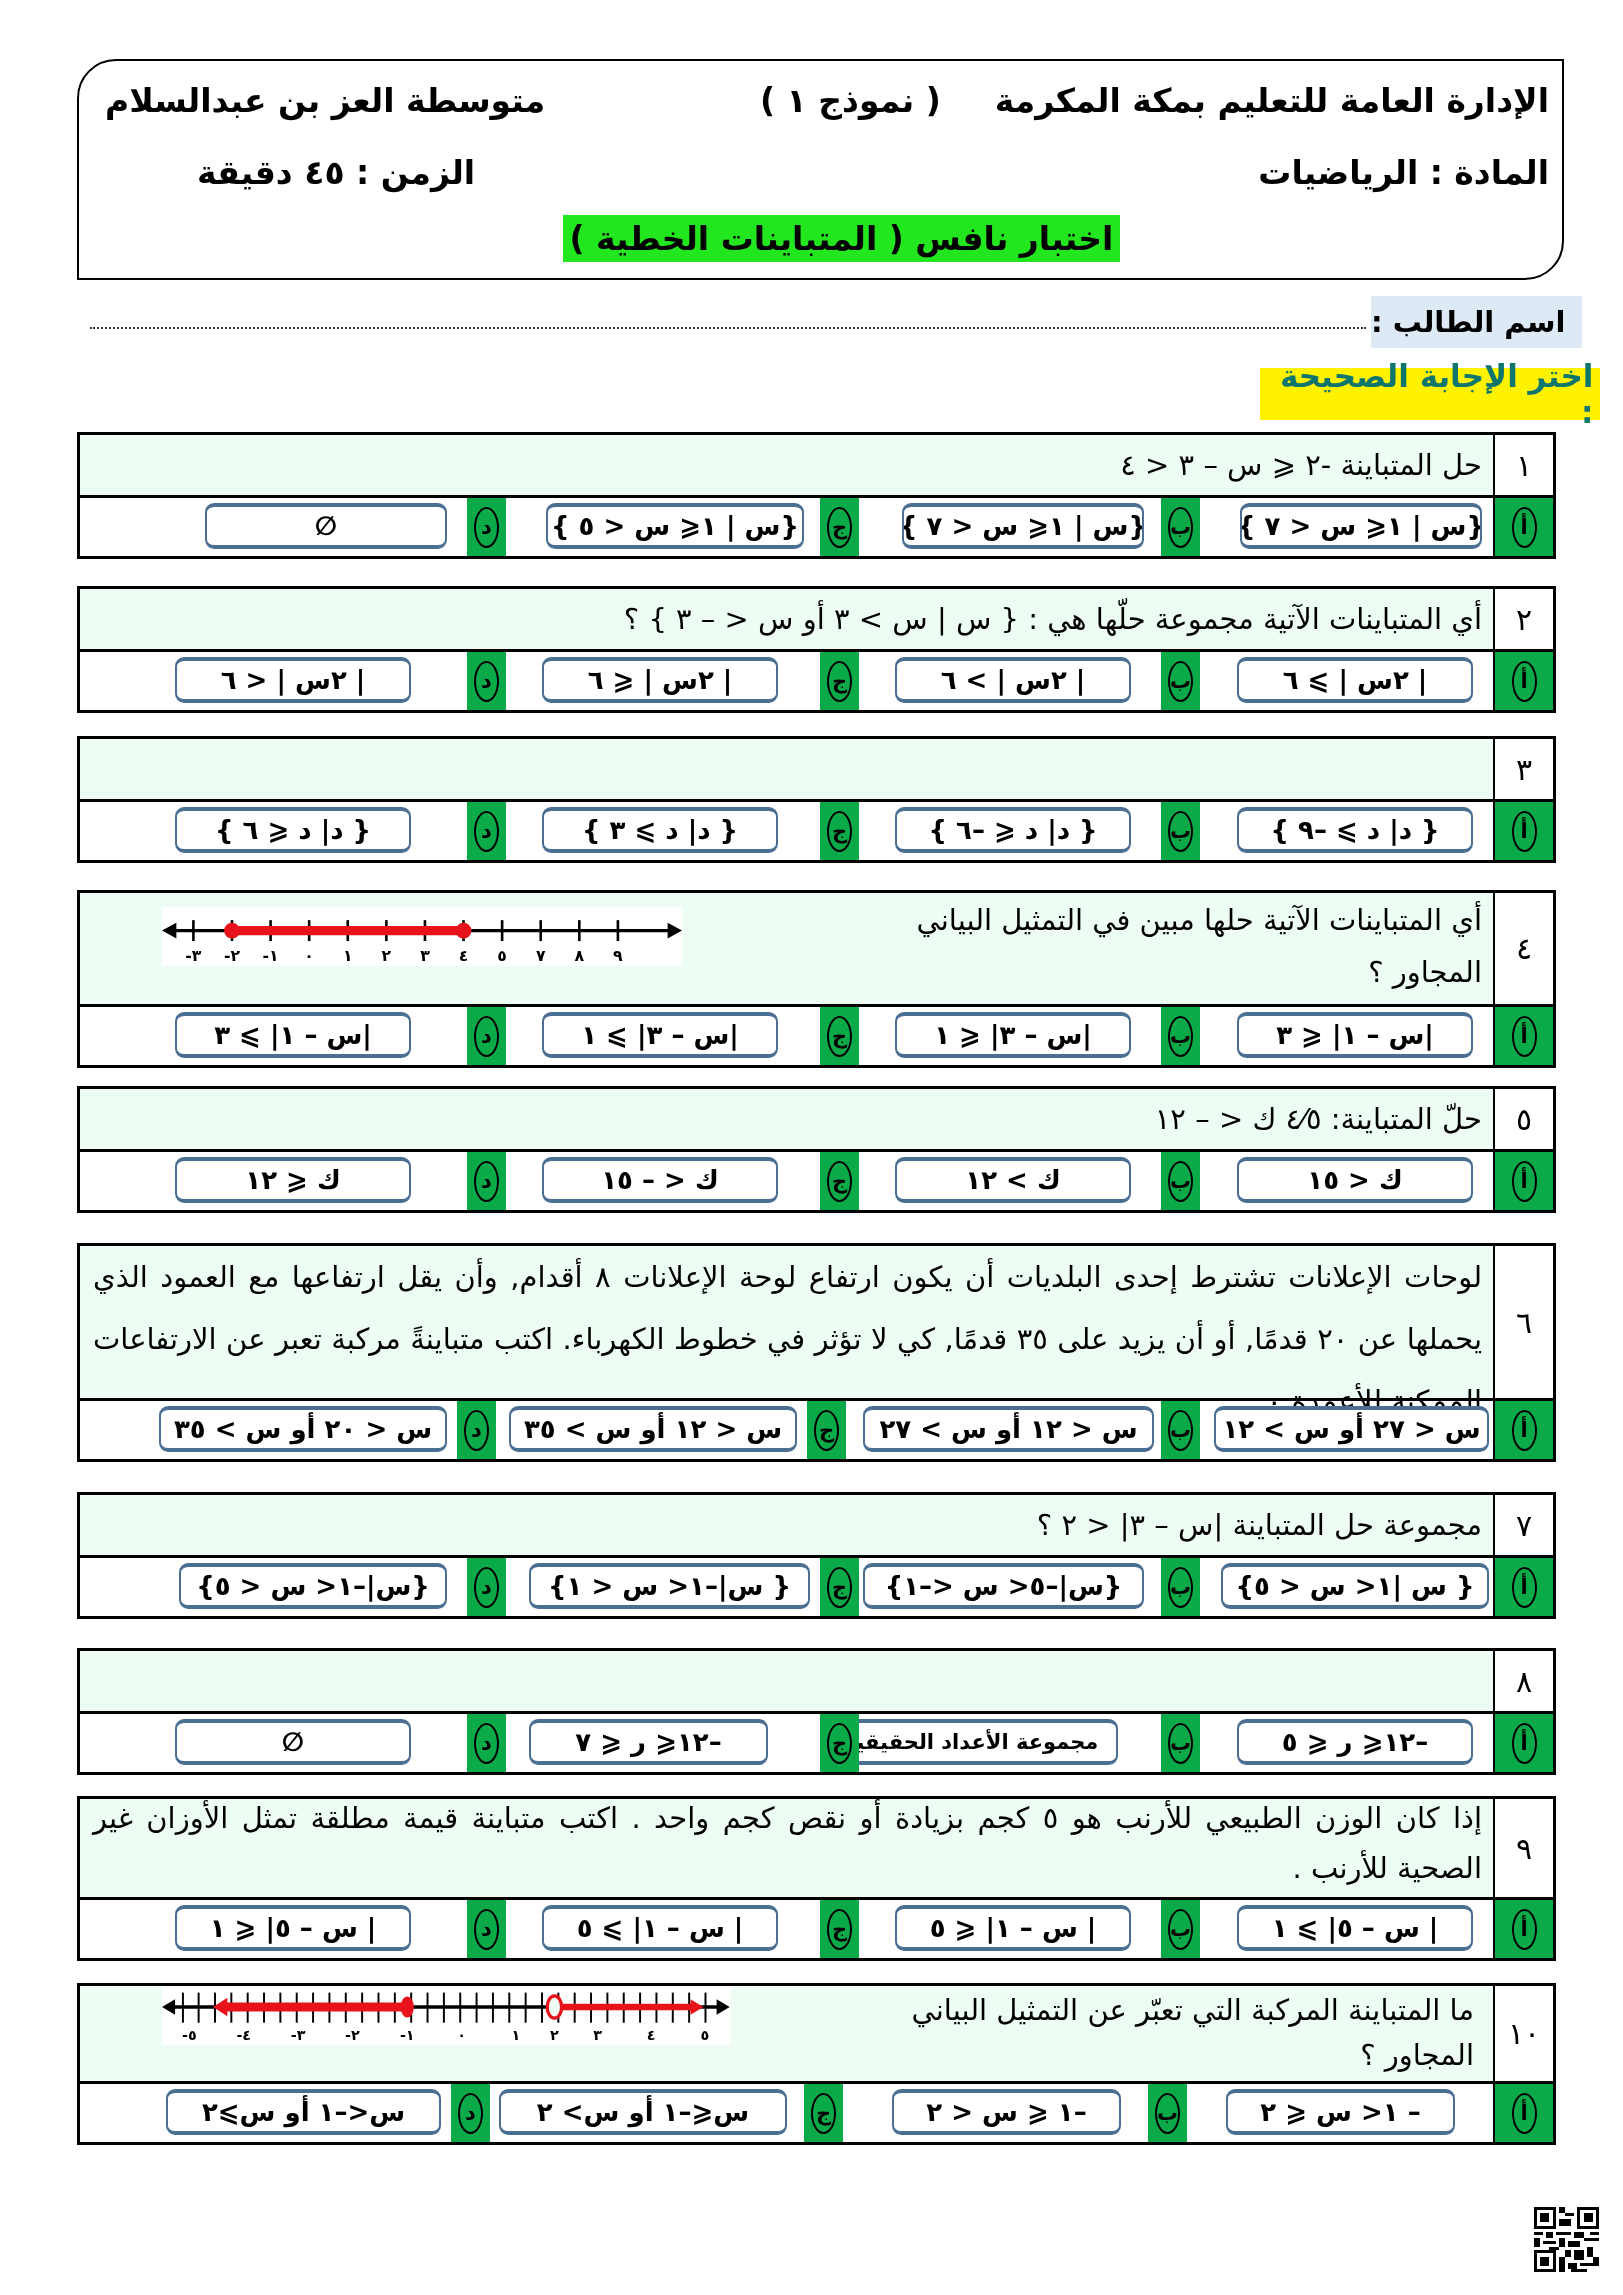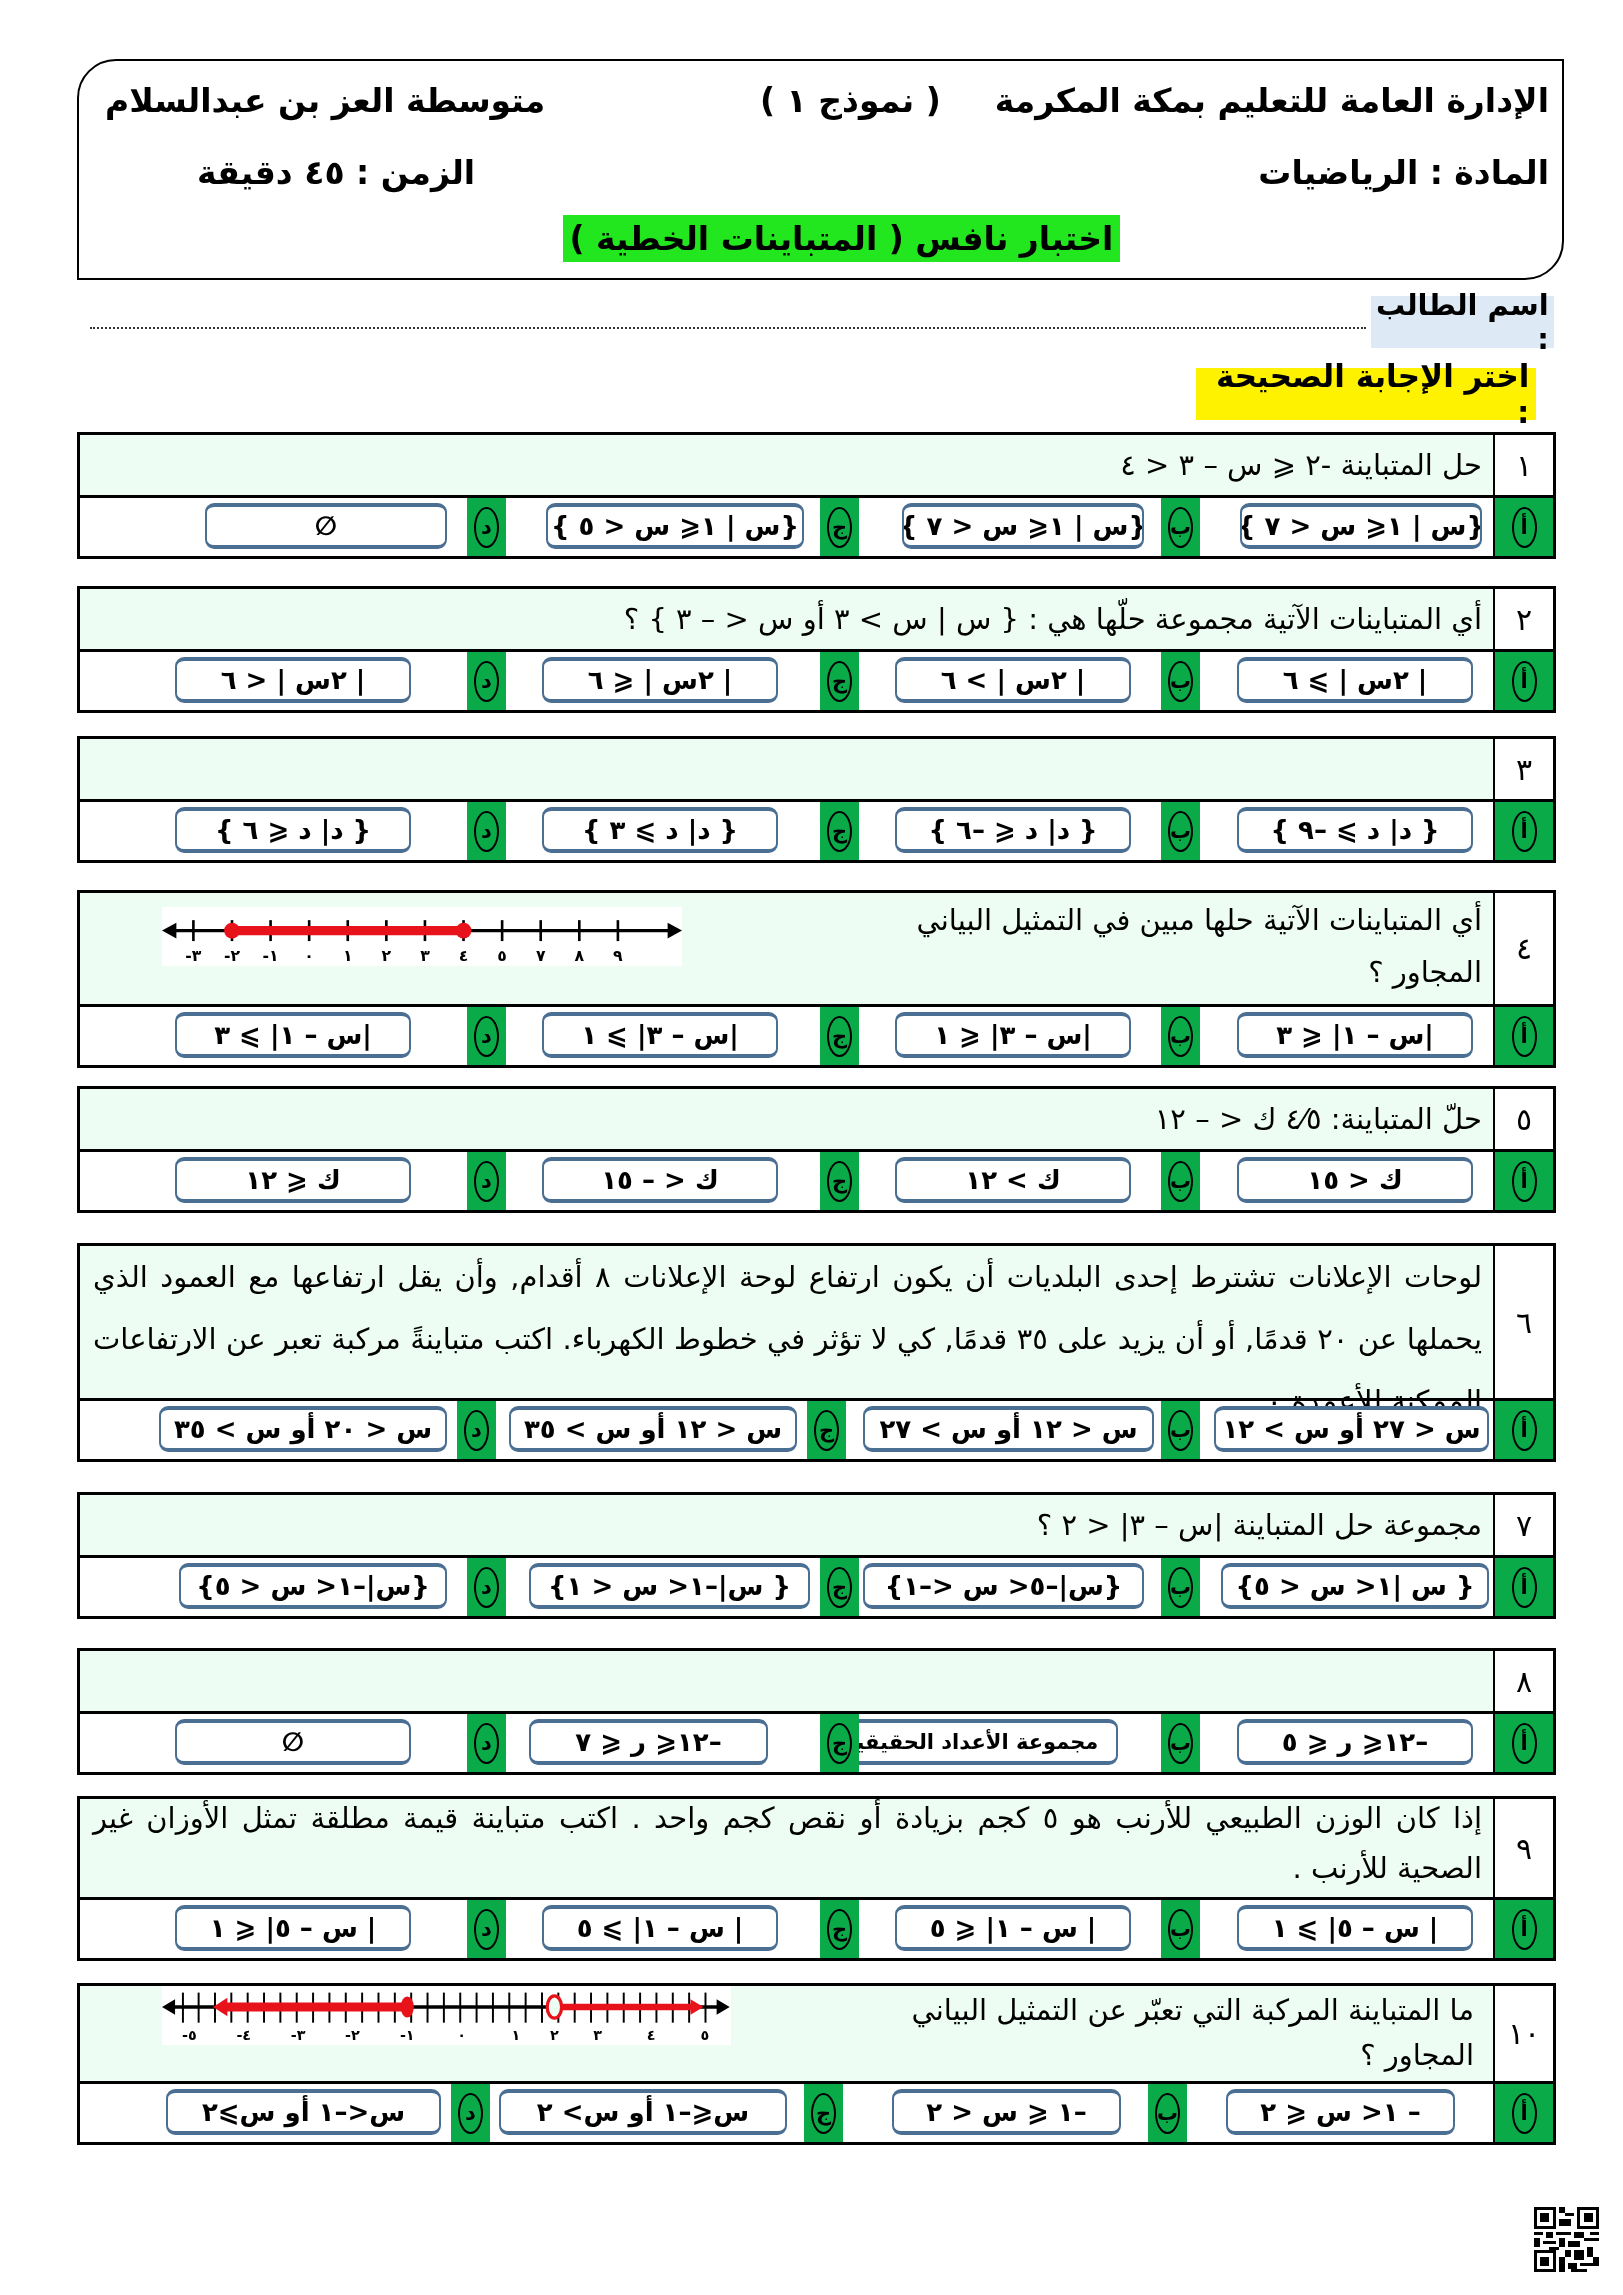--- a/index.html
+++ b/index.html
@@ -4,24 +4,24 @@
 <style>
   html, body { margin:0; padding:0; background:#ffffff; }
   body { width:1623px; height:2295px; position:relative; font-family:"DejaVu Sans", sans-serif; color:#000; overflow:hidden; }
   .abs { position:absolute; }
 
   
   .header-box { left:77px; top:59px; width:1487px; height:221px; border:2.6px solid #000; border-radius:39px 0 39px 0; box-sizing:border-box; }
   .htext { position:absolute; font-weight:bold; font-size:33px; white-space:nowrap; direction:rtl; }
   .title-badge { position:absolute; background:#22e61e; font-weight:bold; font-size:33px; padding:3.9px 6.5px; white-space:nowrap; direction:rtl;text-align:center; }
 
-  .name-label { position:absolute; left:1371px; top:296px; width:183px; height:52px; background:#dde9f5; font-weight:bold; font-size:29px; display:flex; align-items:center; justify-content:flex-end; padding-right:5.2px; box-sizing:border-box; direction:rtl; }
+  .name-label { position:absolute; left:1371px; top:296px; width:211px; height:52px; background:#dde9f5; font-weight:bold; font-size:29px; display:flex; align-items:center; justify-content:flex-end; padding-right:5.2px; box-sizing:border-box; direction:rtl; }
   .name-line { position:absolute; left:90px; top:327px; width:1276px; border-bottom:2.6px dotted #333; }
 
-  .instr { position:absolute; left:1196px; top:368px; width:340px; height:52px; background:#fff200; color:#000000; font-weight:bold; font-size:31px; display:flex; align-items:center; justify-content:flex-end; padding-right:6.5px; box-sizing:border-box; direction:rtl; }
+  .instr { position:absolute; left:1260px; top:368px; width:340px; height:52px; background:#fff200; color:#0f766e; font-weight:bold; font-size:31px; display:flex; align-items:center; justify-content:flex-end; padding-right:6.5px; box-sizing:border-box; direction:rtl; }
 
   
   .q { position:absolute; left:77px; width:1479px; border:3.3px solid #000; box-sizing:border-box; background:#fff; }
   .q-top { position:relative; background:#eefdf3; border-bottom:3.3px solid #000; }
   .q-num { position:absolute; right:0; top:0; bottom:0; width:58px; background:#fff; border-left:2px solid #000; display:flex; align-items:center; justify-content:center; font-size:30px; }
   .q-text { position:absolute; right:71px; font-size:29px; direction:rtl; white-space:nowrap; line-height:1.2; }
   .q-text-multi { position:absolute; right:71px; left:13px; font-size:29px; direction:rtl; line-height:62px; text-align:justify; }
   .q-opts { position:relative; height:58px; }
   .letter { position:absolute; top:0; bottom:0; width:39px; background:#0aaa48; display:flex; align-items:center; justify-content:center; }
   .letter span { width:25px; height:41px; border:2.6px solid #000; border-radius:50%; display:flex; align-items:center; justify-content:center; font-size:21px; font-weight:bold; box-sizing:border-box; }

